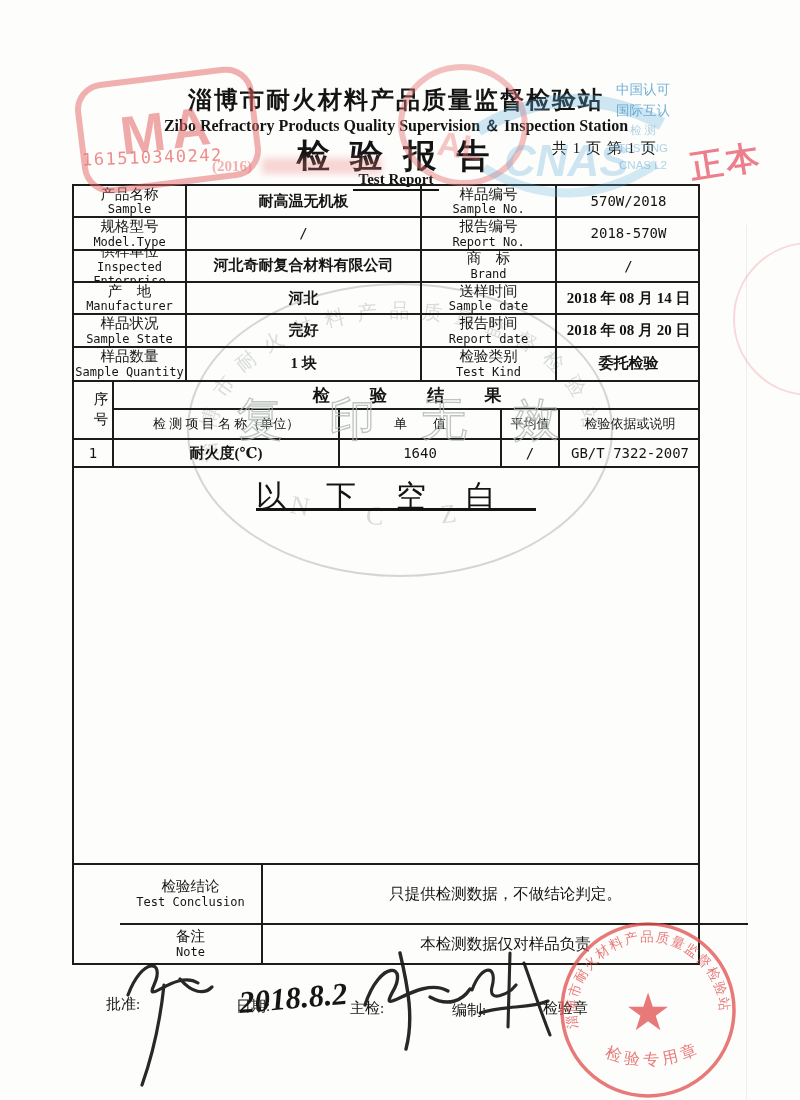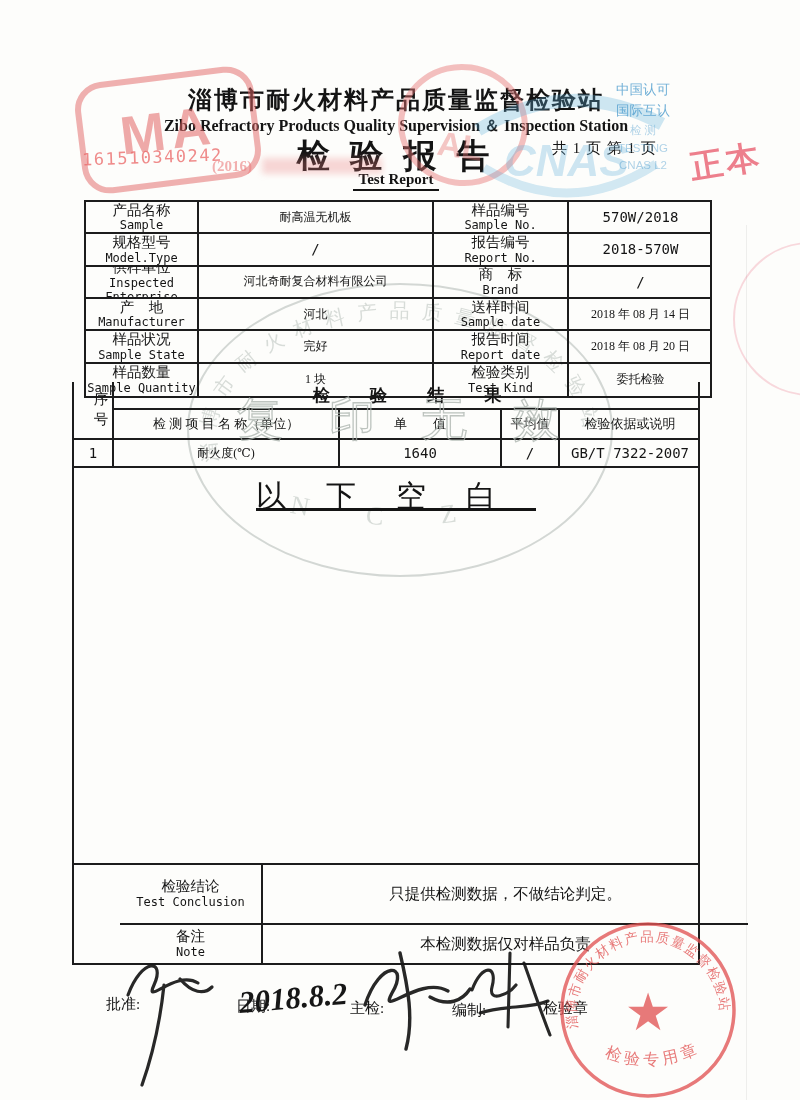--- a/index.html
+++ b/index.html
@@ -15,23 +15,23 @@
   #title-en span{display:inline-block;border-bottom:2px solid #141414;padding:0 6px 1px;}
   #pages{left:552px;top:139px;font-size:15px;letter-spacing:1px;}
   
   .sect{position:absolute;left:72px;width:628px;border:2px solid #1c1c1c;border-top:none;display:grid;z-index:2;box-sizing:border-box;}
   .sect.first{border-top:2px solid #1c1c1c;}
   .cell{border-right:2px solid #1c1c1c;border-bottom:2px solid #1c1c1c;display:flex;flex-direction:column;align-items:center;justify-content:center;text-align:center;overflow:hidden;}
   .cell.lastcol{border-right:none;}
   .cell.lastrow{border-bottom:none;}
   .lab-cn{font-size:14.5px;line-height:1.15;}
   .lab-en{font-size:12px;line-height:1.2;font-family:"DejaVu Sans Mono",monospace;}
-  .val-cn{font-size:12px;}
+  .val-cn{font-size:15px;font-weight:bold;}
   .val-mono{font-size:14px;font-family:"DejaVu Sans Mono",monospace;}
-  #info{top:200px;grid-template-columns:113px 235px 135px 143px;grid-auto-rows:32.33px;margin-left:12px;}
+  #info{top:184px;grid-template-columns:113px 235px 135px 143px;grid-auto-rows:32.33px;}
   #results{top:382px;grid-template-columns:40px 226px 162px 58px 140px;grid-template-rows:28px 30px 26px;}
   #seq-cell{grid-row:1/3;}
   #seq-cell .stack{width:1.1em;line-height:1.35;font-size:14.5px;word-break:break-all;margin-left:16px;}
   #res-title{grid-column:2/6;font-size:17px;font-weight:bold;letter-spacing:18px;padding-left:18px;}
   .res-head{font-size:13px;}
   #blank{top:468px;height:397px;display:block;}
   #blank-text{margin-top:8px;text-align:center;font-size:30px;letter-spacing:40px;padding-left:20px;text-decoration:underline;}
   #conclusion{top:865px;grid-template-columns:143px 485px;grid-template-rows:60px 38px;padding-left:46px;}
   .concl-val{font-size:15.5px;}
   

